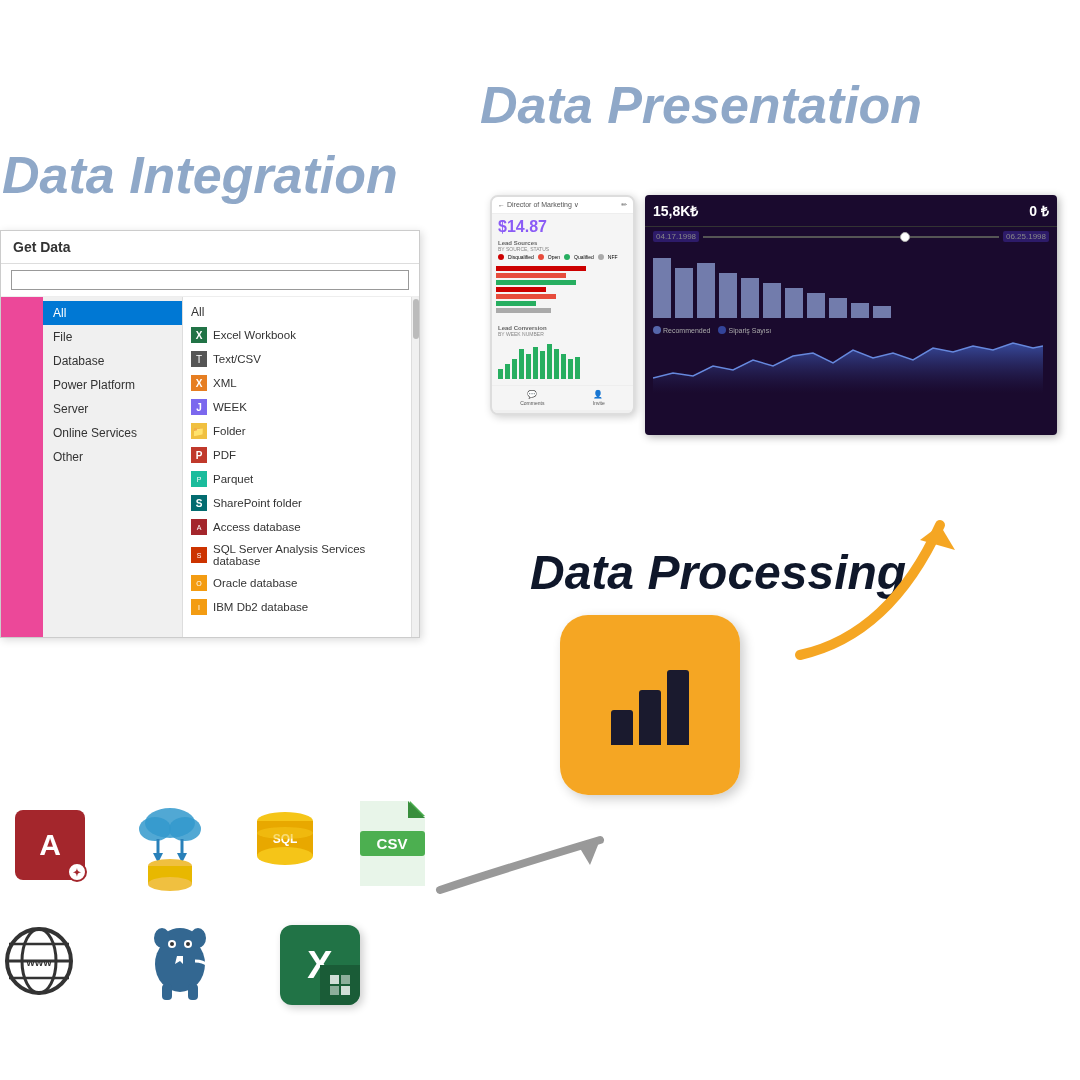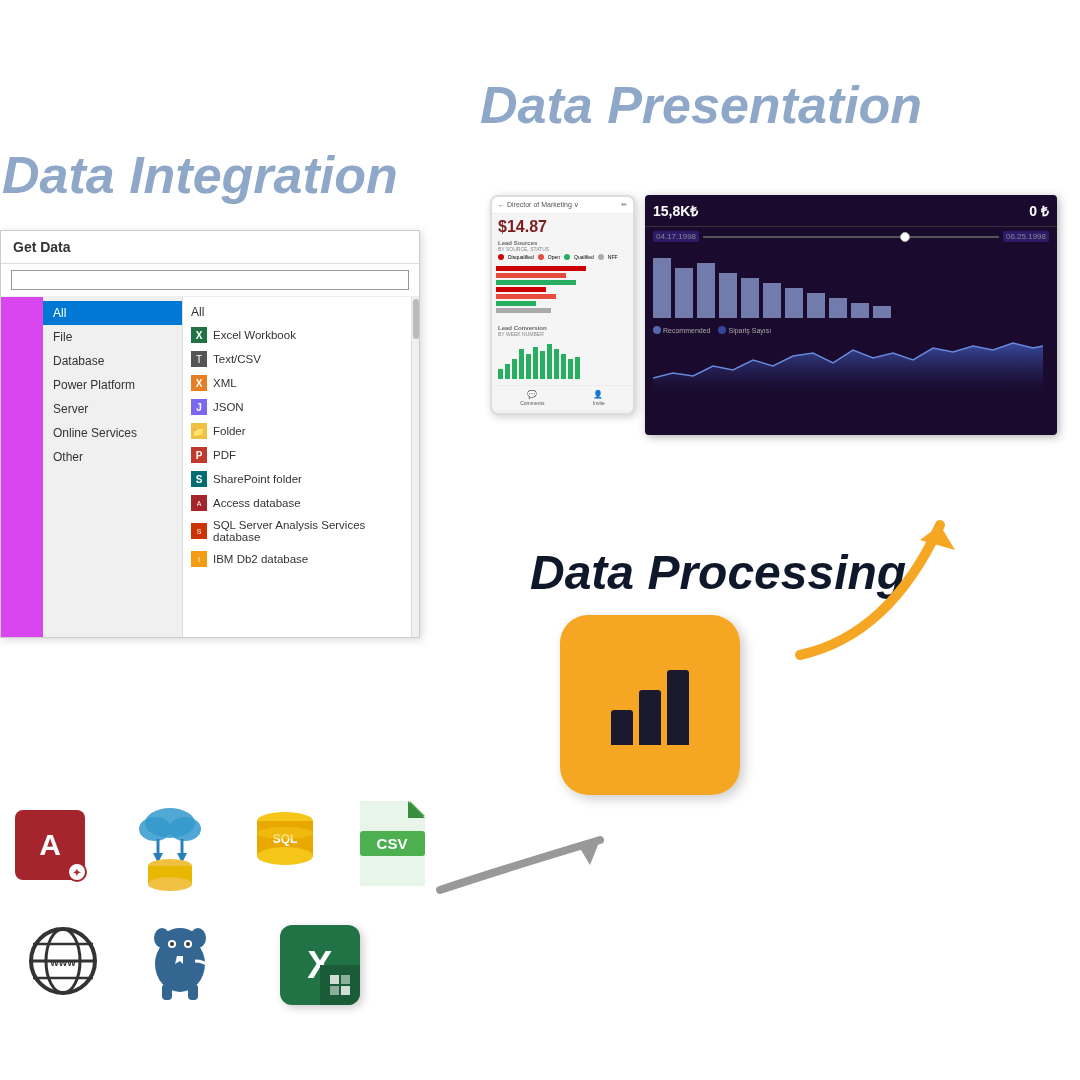--- a/index.html
+++ b/index.html
@@ -148,21 +148,21 @@
       color: #555;
       border-bottom: 1px solid #eee;
       display: flex;
       align-items: center;
       justify-content: space-between;
     }
 
     .phone-metric {
       font-size: 16px;
       font-weight: bold;
-      color: #7f1d1d;
+      color: #8b5cf6;
       padding: 4px 6px;
     }
 
     .phone-label {
       font-size: 6px;
       color: #666;
       padding: 0 6px;
       font-weight: 600;
     }
 
@@ -223,21 +223,21 @@
       background: #1a1a2e;
       border-radius: 3px 3px 0 0;
     }
 
     
     .get-data-wrapper {
       position: absolute;
       top: 230px;
       left: 0px;
       width: 420px;
-      background: #d946ef;
+      background: #ec4899;
       border: 1px solid #ccc;
       box-shadow: 2px 2px 8px rgba(0,0,0,0.15);
     }
 
   </style>
 </head>
 <body>
 
 <div class="title-data-integration">Data Integration</div>
 
@@ -269,41 +269,49 @@
       <div class="data-list-item">
         <div class="icon icon-text">T</div>
         <span>Text/CSV</span>
       </div>
       <div class="data-list-item">
         <div class="icon icon-xml">X</div>
         <span>XML</span>
       </div>
       <div class="data-list-item">
         <div class="icon icon-json">J</div>
-        <span>JSON</span>
+        <span>WEEK</span>
       </div>
       <div class="data-list-item">
         <div class="icon icon-folder">📁</div>
         <span>Folder</span>
       </div>
       <div class="data-list-item">
         <div class="icon icon-pdf">P</div>
         <span>PDF</span>
       </div>
       <div class="data-list-item">
+        <div class="icon" style="background:#1abc9c;color:#fff;width:16px;height:16px;font-size:7px;display:flex;align-items:center;justify-content:center;">P</div>
+        <span>Parquet</span>
+      </div>
+      <div class="data-list-item">
         <div class="icon icon-sharepoint">S</div>
         <span>SharePoint folder</span>
       </div>
       <div class="data-list-item">
         <div class="icon" style="background:#a4262c;color:#fff;width:16px;height:16px;font-size:7px;display:flex;align-items:center;justify-content:center;">A</div>
         <span>Access database</span>
       </div>
       <div class="data-list-item">
         <div class="icon" style="background:#cc3300;color:#fff;width:16px;height:16px;font-size:7px;display:flex;align-items:center;justify-content:center;">S</div>
         <span>SQL Server Analysis Services database</span>
+      </div>
+      <div class="data-list-item">
+        <div class="icon" style="background:#f39c12;color:#fff;width:16px;height:16px;font-size:7px;display:flex;align-items:center;justify-content:center;">O</div>
+        <span>Oracle database</span>
       </div>
       <div class="data-list-item">
         <div class="icon" style="background:#f39c12;color:#fff;width:16px;height:16px;font-size:7px;display:flex;align-items:center;justify-content:center;">I</div>
         <span>IBM Db2 database</span>
       </div>
       <div class="data-list-item">
         
         
       </div>
 
@@ -496,21 +504,21 @@
     <polygon points="5,0 55,0 55,15 70,15 70,85 5,85" fill="#e8f5e9"></polygon>
     <polygon points="55,0 70,15 55,15" fill="#4caf50"></polygon>
     <rect x="5" y="0" width="50" height="85" fill="#e8f5e9" rx="3"></rect>
     <polygon points="53,0 70,17 53,17" fill="#388e3c"></polygon>
 
     <rect x="5" y="30" width="65" height="25" rx="3" fill="#4caf50"></rect>
     <text x="37" y="48" text-anchor="middle" fill="#fff" font-size="15" font-weight="bold">CSV</text>
   </svg>
 </div>
 
-<div style="position:absolute; bottom:80px; left:28px;">
+<div style="position:absolute; bottom:80px; left:4px;">
   <svg width="70" height="70" viewBox="0 0 70 70">
     <circle cx="35" cy="35" r="32" fill="none" stroke="#333" stroke-width="4"></circle>
     <ellipse cx="35" cy="35" rx="17" ry="32" fill="none" stroke="#333" stroke-width="3"></ellipse>
     <line x1="3" y1="35" x2="67" y2="35" stroke="#333" stroke-width="3"></line>
     <line x1="5" y1="18" x2="65" y2="18" stroke="#333" stroke-width="2.5"></line>
     <line x1="5" y1="52" x2="65" y2="52" stroke="#333" stroke-width="2.5"></line>
 
     <text x="35" y="40" text-anchor="middle" fill="#333" font-size="9" font-weight="bold">WWW</text>
   </svg>
 </div>

